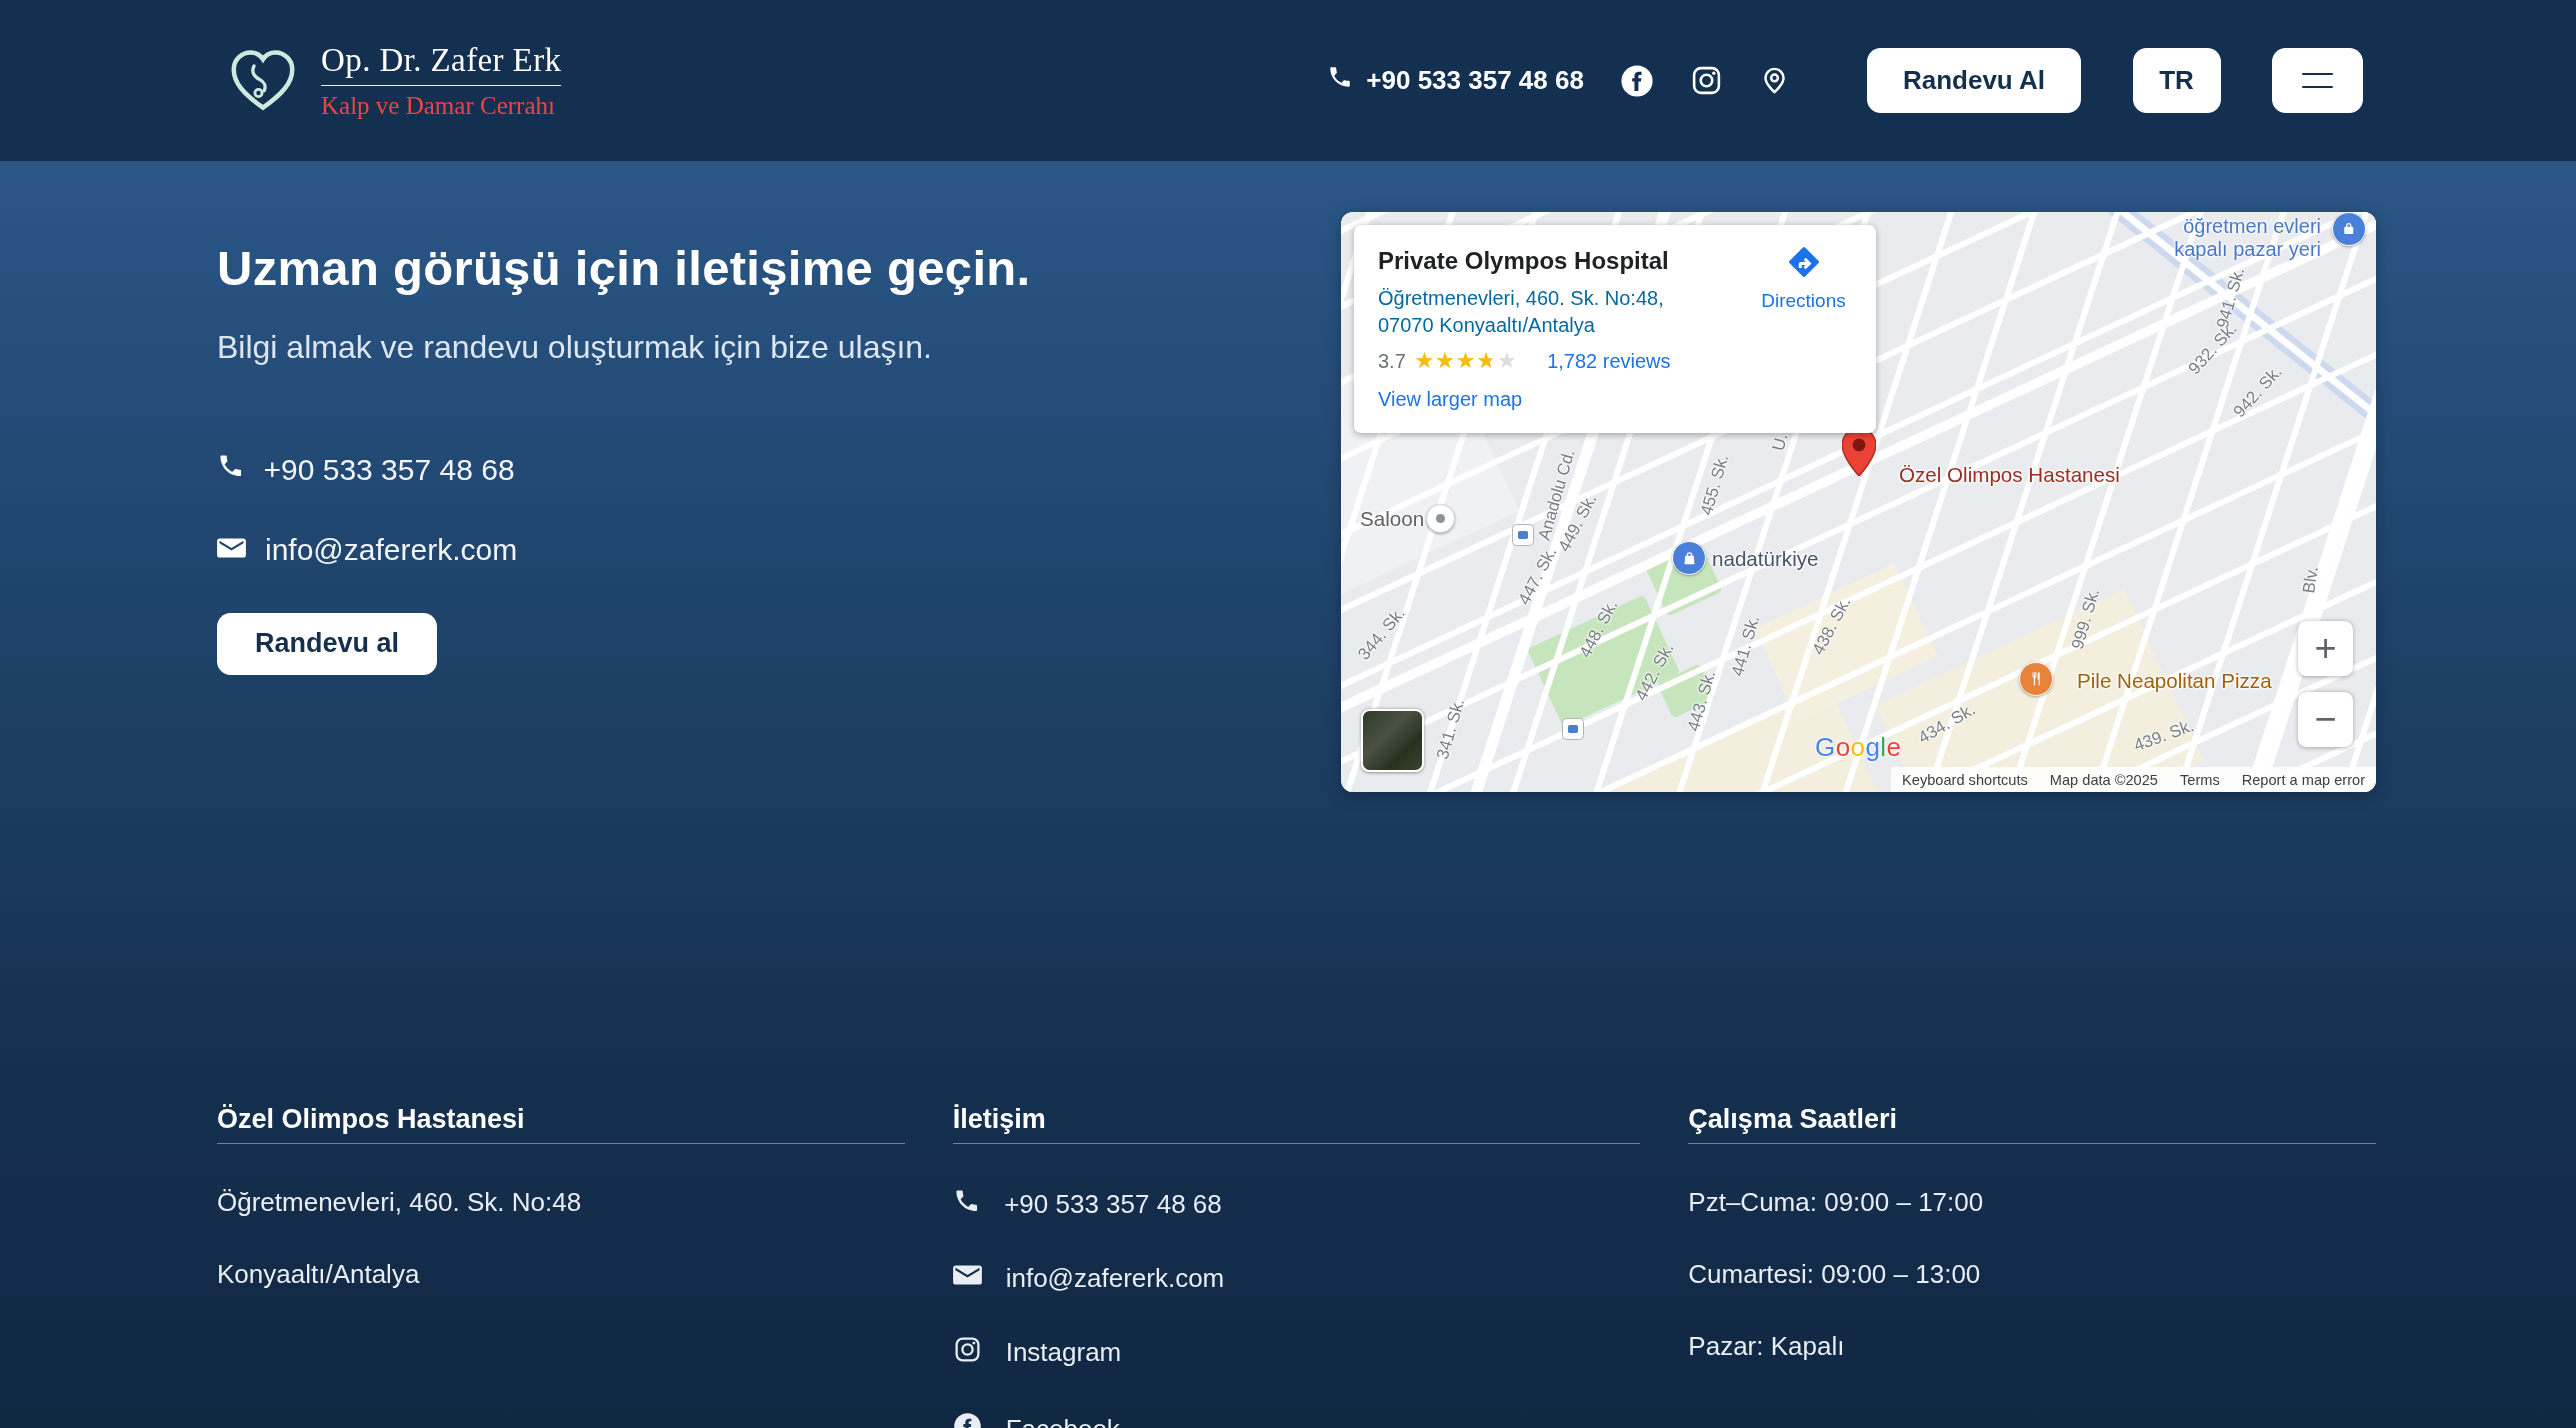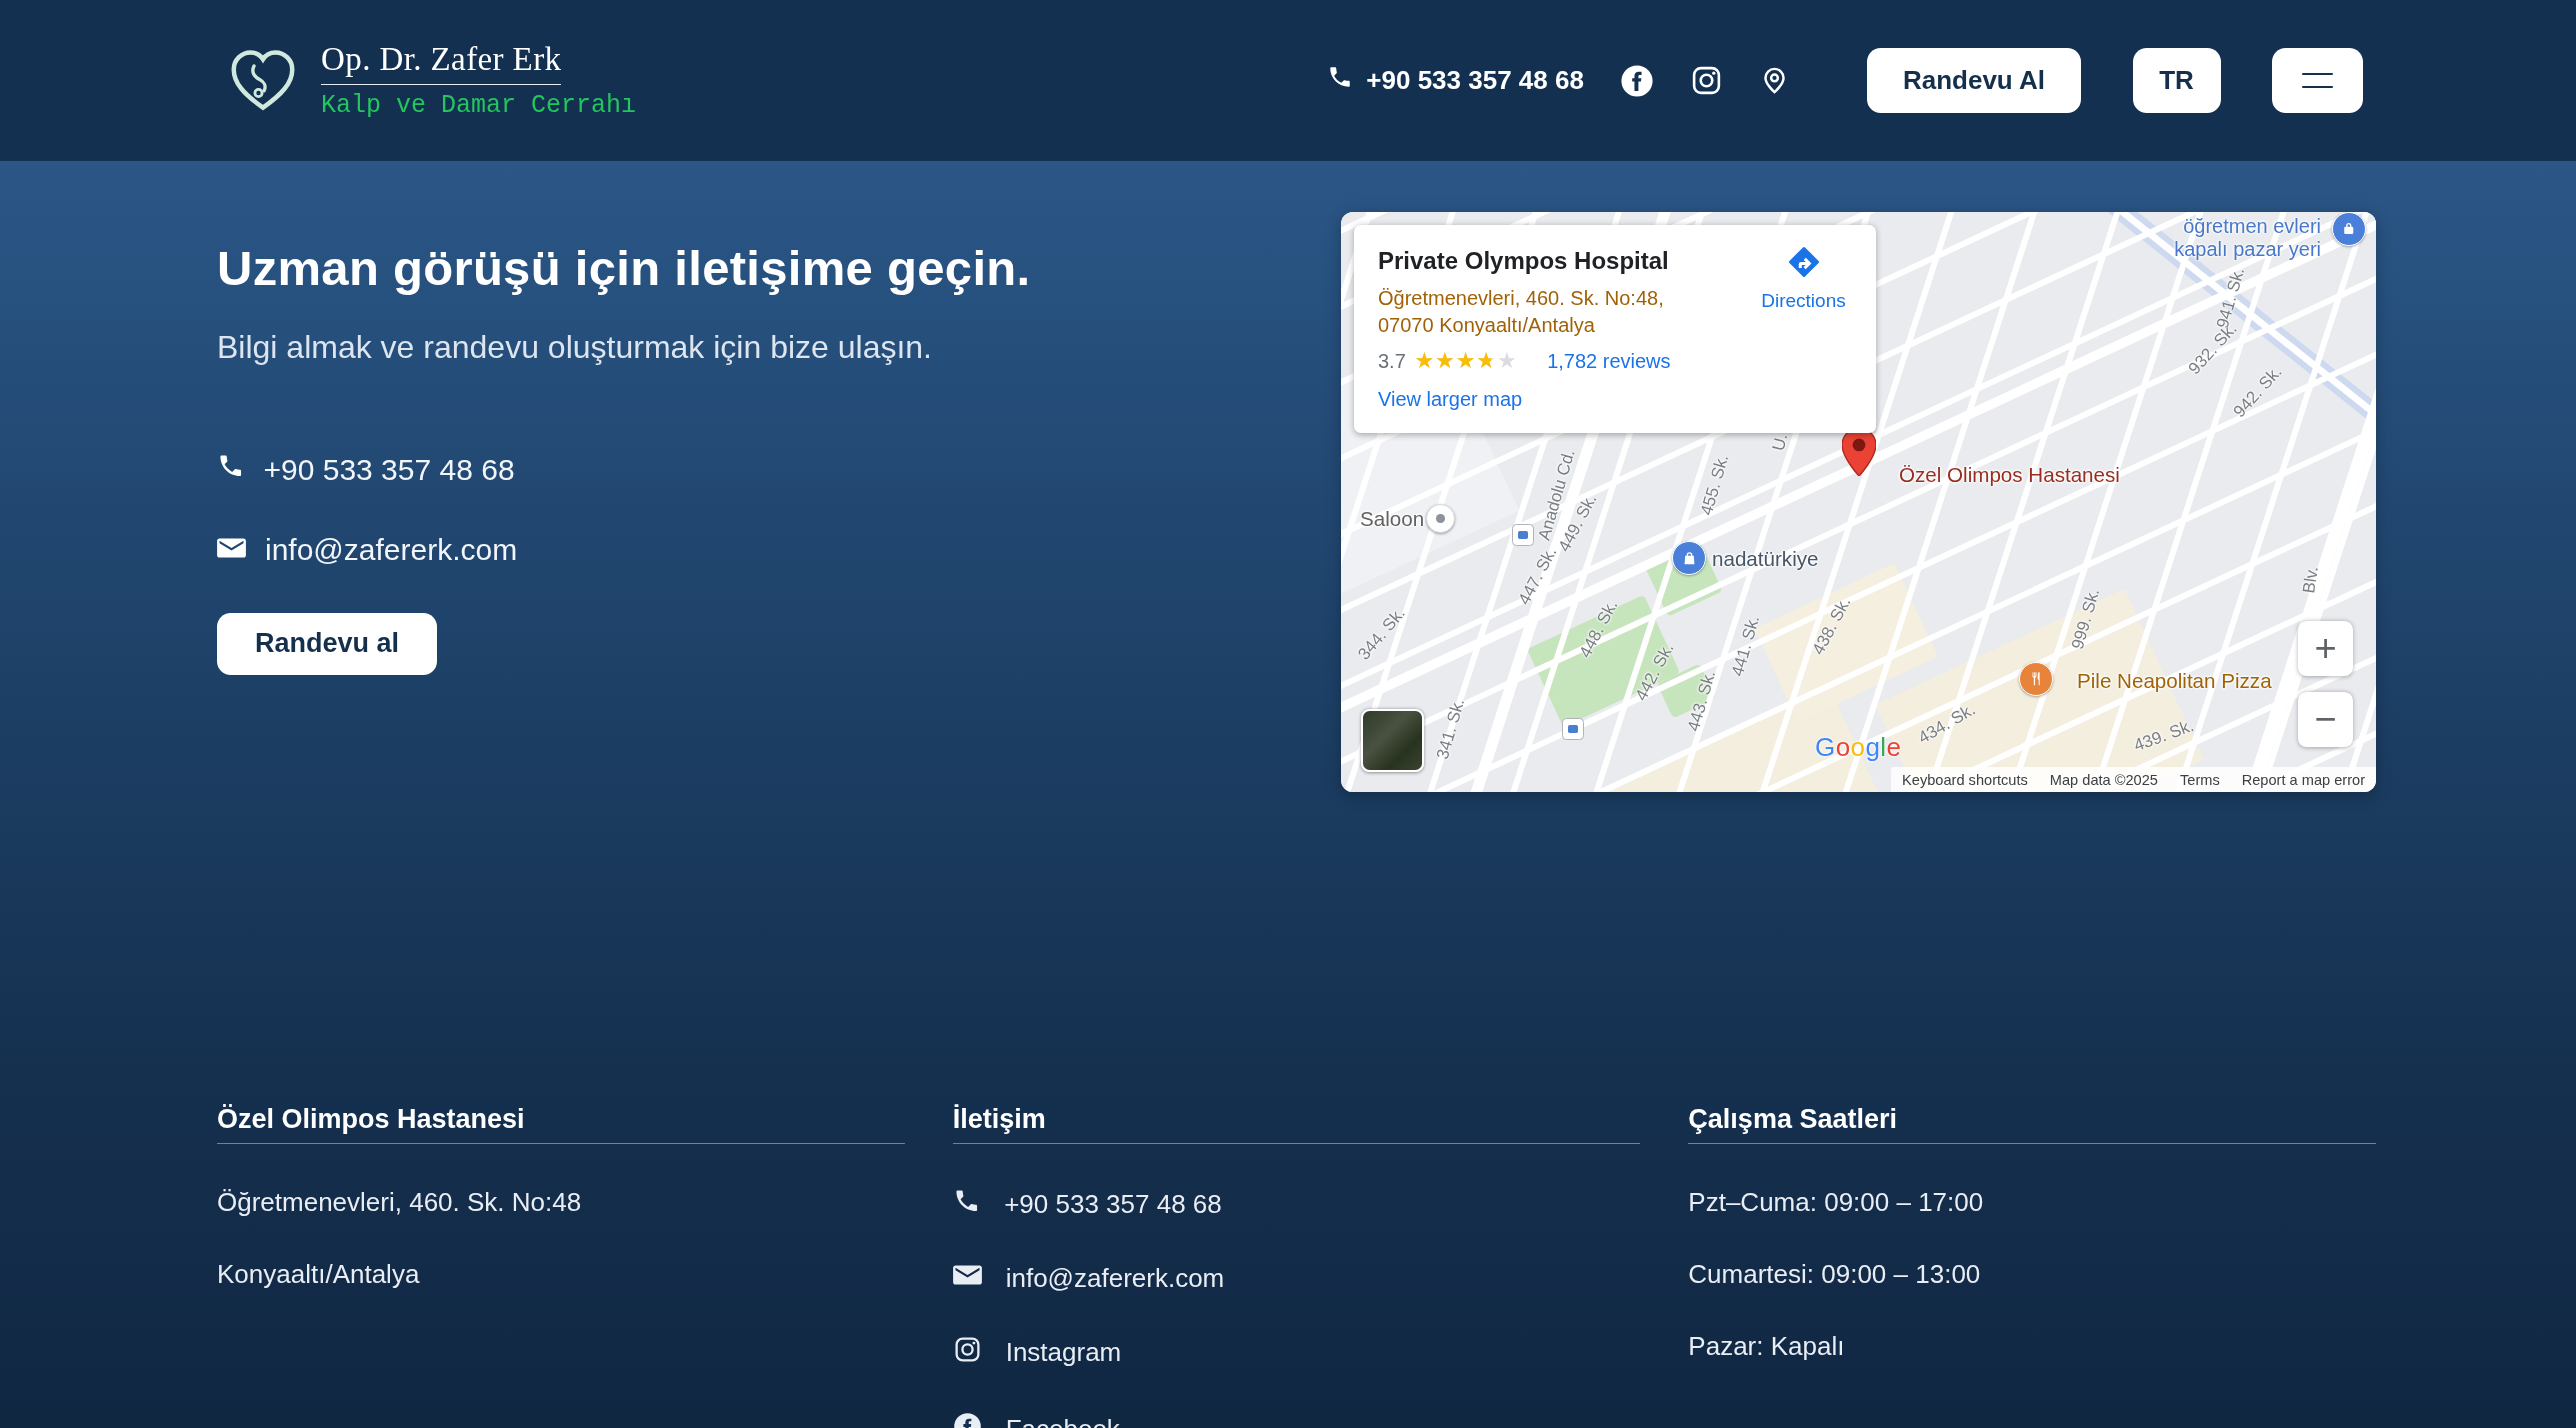--- a/index.html
+++ b/index.html
@@ -7,21 +7,21 @@
   body{
     font-family:"Liberation Sans",sans-serif;
     background:linear-gradient(180deg,#305d90 0%,#27517f 20%,#1d4066 48%,#15304f 75%,#102742 100%);
     color:#fff;
   }
   
   .header{height:161px;background:#143051;display:flex;align-items:center;padding:0 213px 0 227px}
   .brand{display:flex;align-items:center;gap:22px}
   .brand-text .title{font-family:"Liberation Serif",serif;font-size:33px;color:#fff;letter-spacing:0.4px;
     border-bottom:1.7px solid #e8eef5;padding-bottom:6px;display:inline-block}
-  .brand-text .subtitle{font-family:Liberation Mono, monospace;font-size:25px;color:#22c55e;margin-top:6px}
+  .brand-text .subtitle{font-family:Liberation Serif, serif;font-size:25px;color:#ef4444;margin-top:6px}
   .header-right{margin-left:auto;display:flex;align-items:center;gap:36px}
   .header-phone{display:flex;align-items:center;gap:13px;font-size:26px;font-weight:700;color:#fff;cursor:pointer}
   .icon-btn{display:flex;align-items:center;cursor:pointer}
   .btn-white{background:#fff;color:#15304d;border:none;border-radius:13.7px;height:65px;display:flex;
     align-items:center;justify-content:center;font-size:26px;font-weight:700;cursor:pointer;font-family:inherit}
   .btn-appt{padding:0 36px;margin-left:41px}
   .btn-lang{width:88px;margin-left:15.5px}
   .btn-menu{width:91px;margin-left:15.5px;flex-direction:column;gap:10.3px}
   .btn-menu span{display:block;width:31px;height:2.6px;background:#15304d;border-radius:1.7px}
   
@@ -41,21 +41,21 @@
     text-shadow:0 0 2.6px #fff,0 0 2.6px #fff,0 0 3.4px #fff,0 0 3.4px #fff}
   .poi-circle{position:absolute;border-radius:50%;display:flex;align-items:center;justify-content:center;
     box-shadow:0 0.9px 2.6px rgba(0,0,0,.35);border:1.7px solid #fff}
   .transit-box{position:absolute;width:22px;height:22px;background:#fff;border:0.9px solid #b0b4ba;border-radius:4.3px;
     display:flex;align-items:center;justify-content:center}
   .transit-box i{display:block;width:10.3px;height:8.6px;background:#4a7fd0;border-radius:1.7px}
   
   .map-card{position:absolute;left:13px;top:13px;width:522px;background:#fff;border-radius:6.9px;
     box-shadow:0 1.7px 6.9px rgba(0,0,0,.3);padding:22px 24px;z-index:5}
   .map-card .title{font-size:24px;font-weight:700;color:#1f2124;margin-bottom:10.3px}
-  .map-card .addr{font-size:20px;color:#a16207;line-height:27px}
+  .map-card .addr{font-size:20px;color:#0369a1;line-height:27px}
   .rating-row{display:flex;align-items:center;gap:8.6px;margin-top:10.3px;font-size:20px;color:#6b7075}
   .stars{position:relative;display:inline-block;font-size:22px;line-height:1;color:#dadce0;letter-spacing:0.9px}
   .stars .over{position:absolute;left:0;top:0;overflow:hidden;white-space:nowrap;color:#fbbc04}
   .blue-link{color:#1a73e8;cursor:pointer;text-decoration:none}
   .view-larger{display:inline-block;margin-top:15.5px;font-size:20px}
   .reviews{font-size:20px;margin-left:21px}
   .directions{position:absolute;right:22px;top:19px;width:101px;text-align:center;cursor:pointer}
   .directions .dlabel{font-size:19px;color:#1a73e8;margin-top:6.9px}
   
   .zoom-ctrl{position:absolute;left:957px;top:409px;z-index:4}

